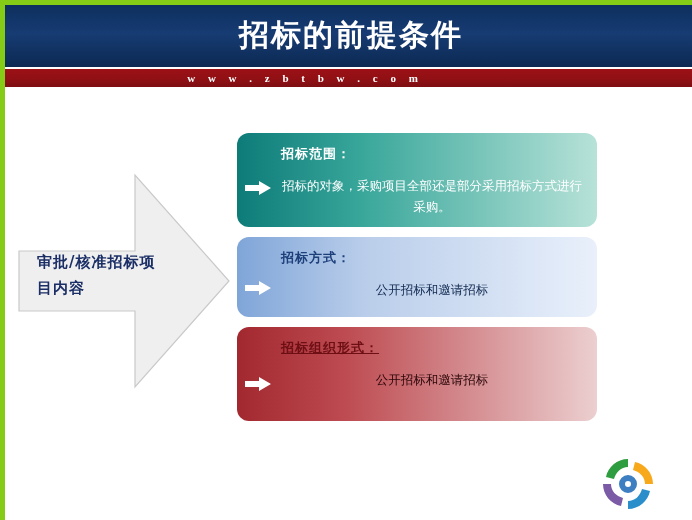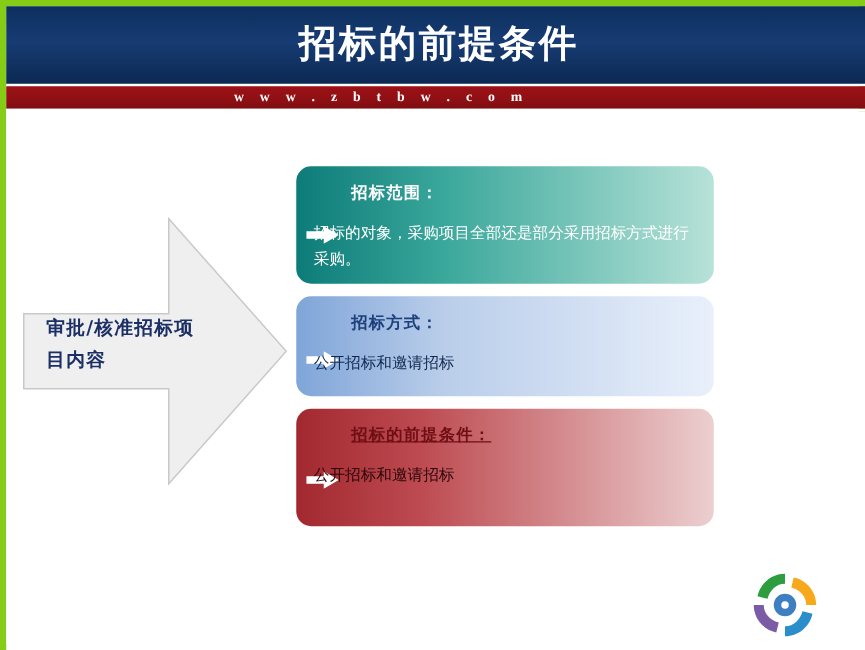--- a/index.html
+++ b/index.html
@@ -108,21 +108,21 @@
   }
   
   .boxes {
     position: absolute;
     left: 232px;
     top: 44px;
     width: 382px;
   }
   .box {
     position: relative;
-    width: 334px;
+    width: 360px;
     border-radius: 12px;
     box-sizing: border-box;
     margin-bottom: 10px;
     padding: 12px 14px 14px 14px;
   }
   .box-1 {
     height: 94px;
     background: linear-gradient(to right, #0d7b78 0%, #3aa79b 35%, #b7e2d8 100%);
   }
   .box-2 {
@@ -139,23 +139,25 @@
     letter-spacing: 1px;
     margin-left: 30px;
     font-family: "DejaVu Sans", "Liberation Sans", sans-serif;
   }
   .box-1 .box-title { color: #ffffff; }
   .box-2 .box-title { color: #1d3f7a; }
   .box-3 .box-title { color: #6d0f14; text-decoration: underline; }
   .box-body {
     position: relative;
     margin-top: 12px;
+    margin-left: 30px;
     font-size: 12.5px;
     line-height: 21px;
     font-family: "DejaVu Sans", "Liberation Sans", sans-serif;
+    text-align: center;
   }
   .box-1 .box-body { color: #ffffff; }
   .box-2 .box-body { color: #10284f; }
   .box-3 .box-body { color: #2a0608; }
   .mini-arrow {
     position: absolute;
     left: 8px;
     width: 26px;
     height: 14px;
   }
@@ -204,21 +206,21 @@
 
       <div class="box box-2">
         <div class="box-title">招标方式：</div>
         <svg class="mini-arrow" viewBox="0 0 26 14">
           <polygon points="0,4 14,4 14,0 26,7 14,14 14,10 0,10" fill="#ffffff"></polygon>
         </svg>
         <div class="box-body">公开招标和邀请招标</div>
       </div>
 
       <div class="box box-3">
-        <div class="box-title">招标的前提条件：</div>
+        <div class="box-title">招标组织形式：</div>
         <svg class="mini-arrow" viewBox="0 0 26 14">
           <polygon points="0,4 14,4 14,0 26,7 14,14 14,10 0,10" fill="#ffffff"></polygon>
         </svg>
         <div class="box-body">公开招标和邀请招标</div>
       </div>
 
     </div>
 
   </div>
 

